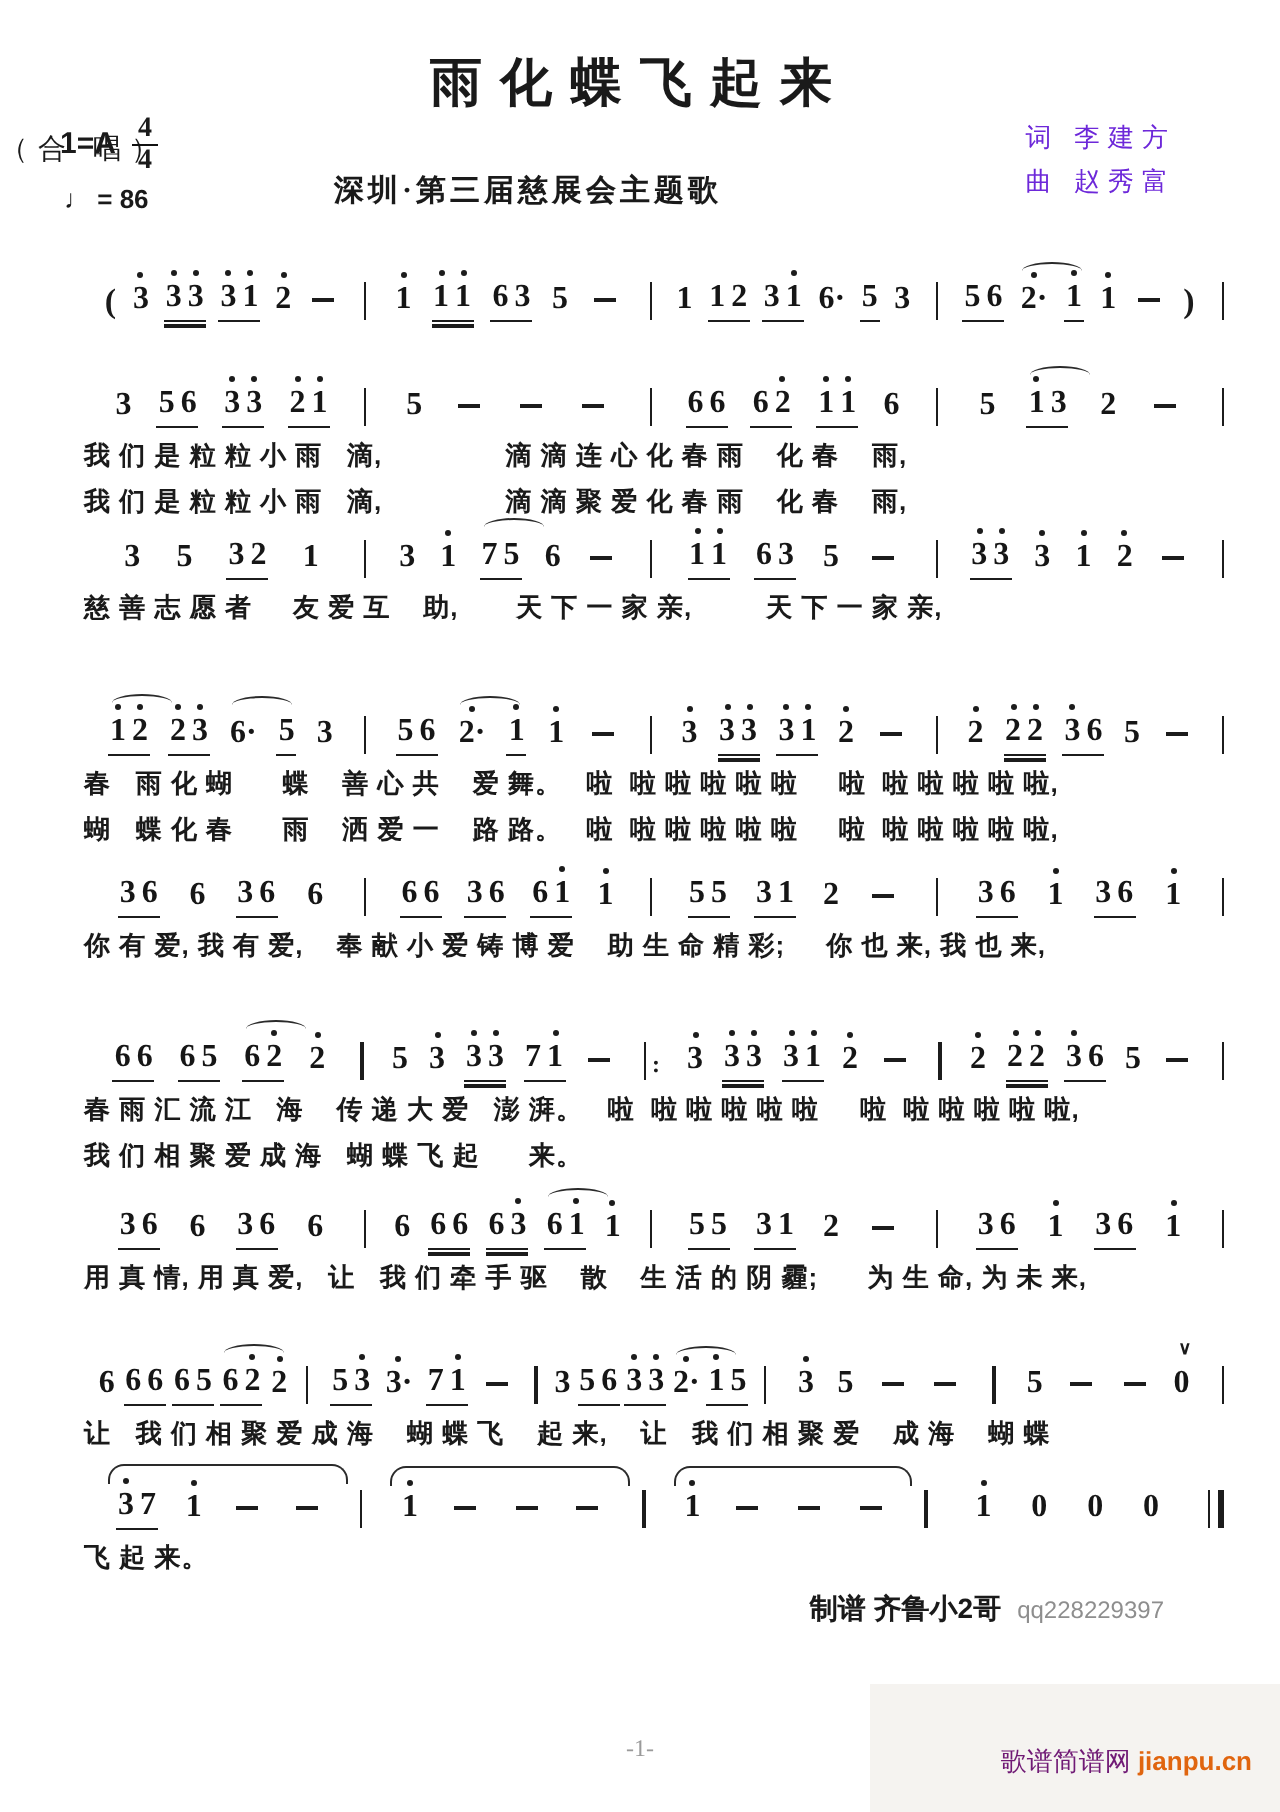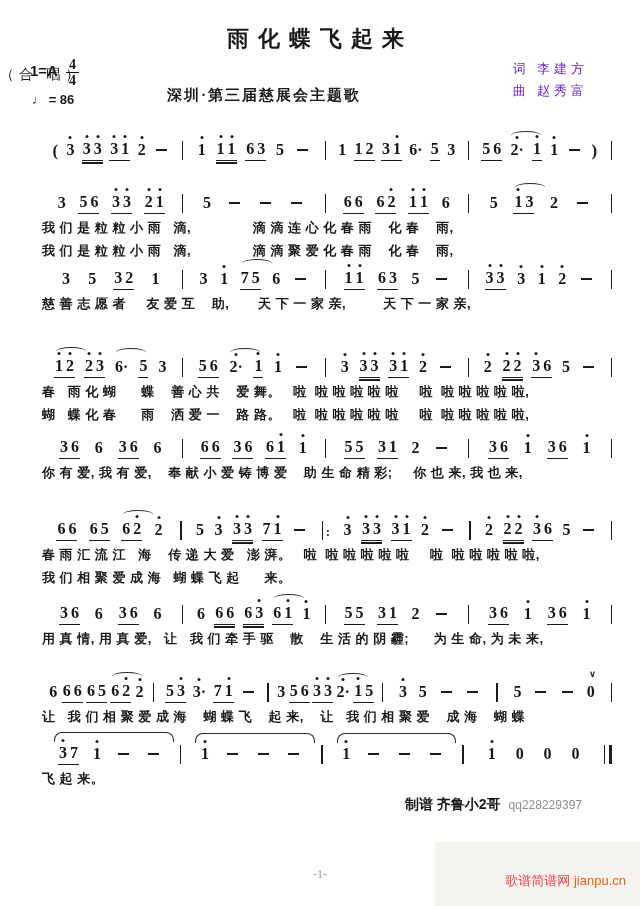--- a/index.html
+++ b/index.html
@@ -1,20 +1,20 @@
 <!DOCTYPE html>
 <html><head>
 <meta charset="utf-8">
 <style>
   html,body{margin:0;padding:0;}
   body{width:640px;height:906px;background:#ffffff;position:relative;overflow:hidden;
        font-family:"Liberation Serif",serif;color:#1a1a1a;}
   .abs{position:absolute;}
   
-  .title{top:24px;left:0;width:640px;text-align:center;font-size:22px;font-weight:bold;
+  .title{top:24px;left:0;width:640px;text-align:center;font-size:26px;font-weight:bold;
          letter-spacing:9px;font-family:"DejaVu Serif",serif;}
   .subtitle{top:66px;left:0;width:640px;text-align:left;font-size:14px;letter-spacing:5px;}
   .dedication{top:86px;left:0;width:528px;text-align:center;font-size:15px;font-weight:bold;letter-spacing:2px;}
   .keyblock{top:58px;left:30px;font-size:15px;font-weight:bold;font-family:"Liberation Sans",sans-serif;}
   .meter{display:inline-block;vertical-align:middle;text-align:center;margin-left:8px;
          font-family:"Liberation Serif",serif;font-size:14px;line-height:13px;}
   .m-top{display:block;border-bottom:1.5px solid #111;padding:0 3px 1px;}
   .m-bot{display:block;padding-top:1px;}
   .tempo{top:92px;left:32px;font-size:13px;font-weight:bold;font-family:"Liberation Sans",sans-serif;}
   .credits{top:58px;right:52px;text-align:left;font-size:13px;letter-spacing:4px;line-height:22px;color:#6d28d9;}
@@ -42,22 +42,22 @@
           font-size:9px;font-weight:bold;}
   .lyric-row{white-space:pre;font-family:"Liberation Sans",sans-serif;font-size:13px;font-weight:bold;
              color:#1a1a1a;margin-top:5px;letter-spacing:0.5px;}
   .lyric-row:first-of-type{margin-top:7px;}
   
   .credit-line{top:796px;right:58px;font-family:"Liberation Sans",sans-serif;font-size:14px;font-weight:bold;}
   .credit-qq{font-size:12px;font-weight:normal;color:#8e8e8e;margin-left:8px;}
   .corner-patch{right:0;bottom:0;width:205px;height:64px;background:#f5f3f0;}
   .page-num{bottom:24px;left:0;width:640px;text-align:center;font-size:12px;color:#9a9a9a;}
   .site{bottom:16px;right:14px;font-family:"Liberation Sans",sans-serif;font-size:13px;}
-  .site-name{color:#ef4444;margin-top:24px;}
-  .site-url{font-weight:normal;}
+  .site-name{color:#701a75;margin-top:24px;}
+  .site-url{font-weight:bold;}
 </style>
 </head>
 <body>
 
 <div class="abs title">雨化蝶飞起来</div>
 <div class="abs subtitle">（合 唱）</div>
 <div class="abs dedication">深圳·第三届慈展会主题歌</div>
 <div class="abs keyblock">
   <span>1=A</span><span class="meter"><span class="m-top">4</span><span class="m-bot">4</span></span>
 </div>

